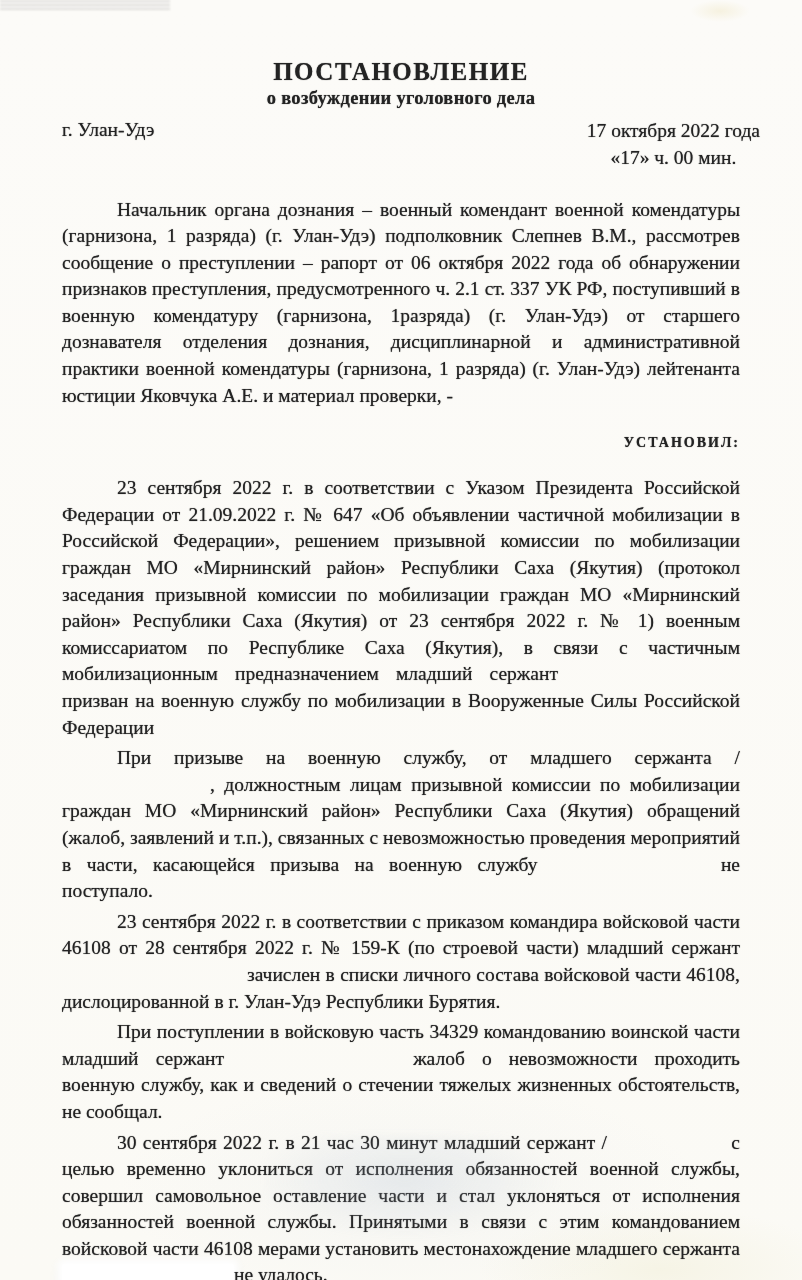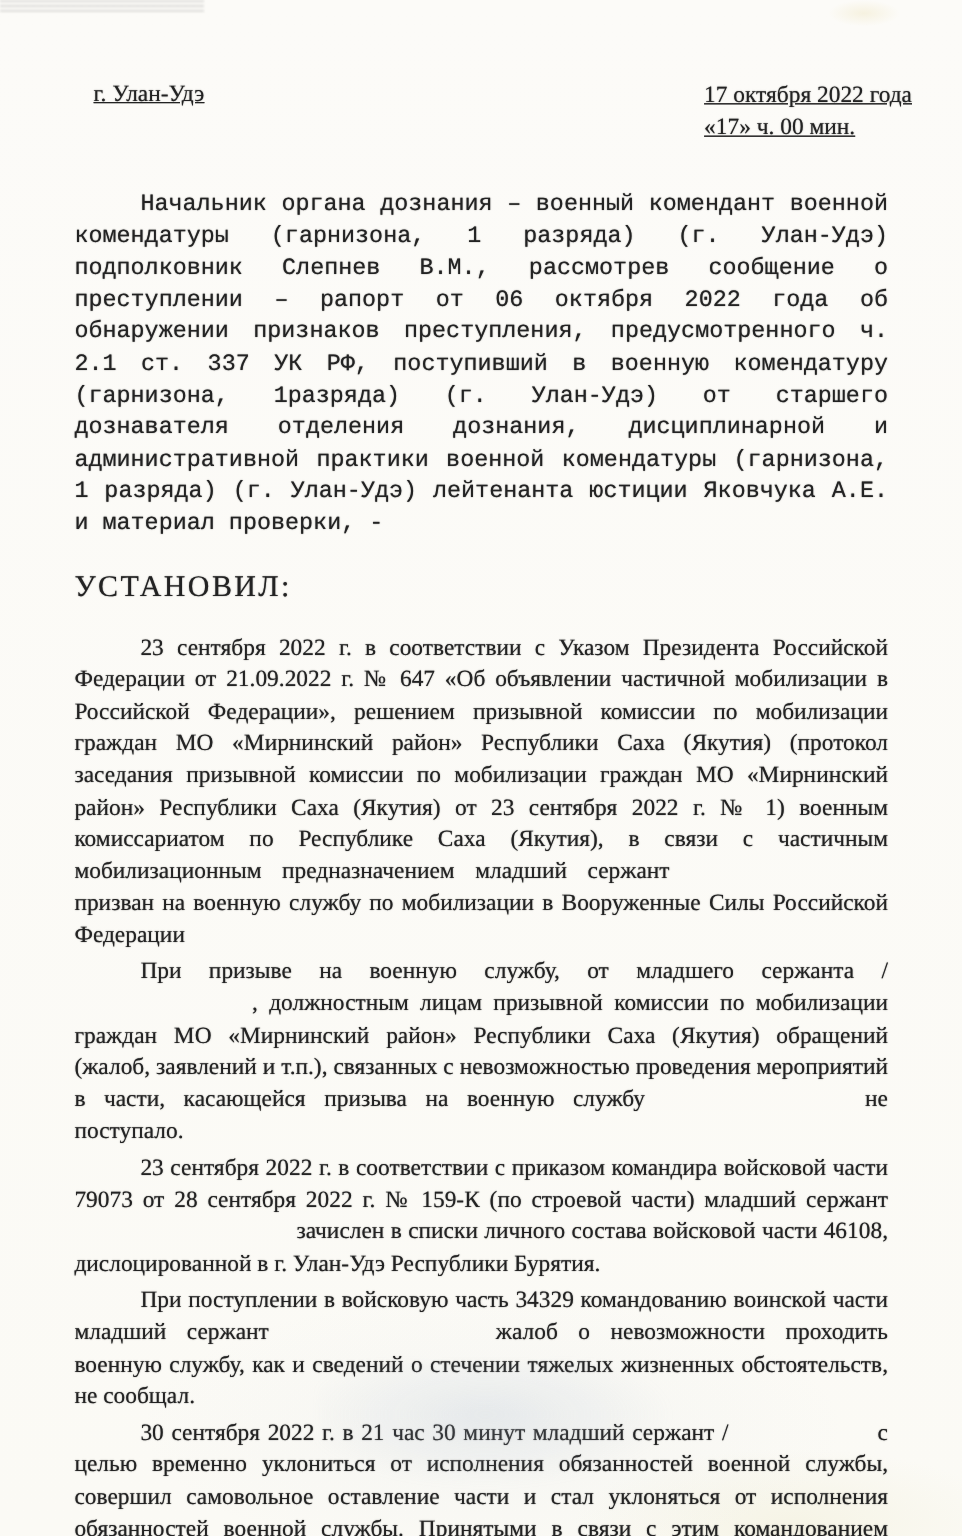--- a/index.html
+++ b/index.html
@@ -38,70 +38,73 @@
 
   .title-block{ text-align:center; }
   .doc-title{
     font-size:25px;font-weight:bold;letter-spacing:1.5px;line-height:1.1;
   }
   .doc-subtitle{
     font-size:18.5px;font-weight:bold;letter-spacing:.3px;margin-top:2px;
   }
   .dateline{
     display:flex;justify-content:space-between;align-items:flex-start;
-    margin:8px -20px 0 16px;
+    margin:8px -20px 0 0;
     font-size:19.5px;
-    text-decoration:underline;
   }
   .dateline .place{ padding-top:2px; }
-  .dateline .when{ text-align:left;line-height:27px; }
+  .dateline .when{ text-align:center;line-height:27px; }
 
-  .body-text{ margin-top:37px;font-family:Liberation Mono, monospace; }
+  .body-text{ margin-top:26px; }
   .para{
     margin:0;font-size:19.5px;line-height:26.6px;
     text-align:justify;
   }
   .para + .para{ margin-top:4px; }
   .para .indent{ display:inline-block;width:55px;height:1px; }
   .gap{ display:inline-block;height:4px; }
   .whitebox{
     height:22px;vertical-align:-5px;border-radius:3px;
     background:#ffffff;
     box-shadow:0 0 6px 5px rgba(255,255,255,0.95), 0 3px 10px 2px rgba(185,196,210,0.30);
   }
   .section-heading{
-    text-align:left;font-size:25px;font-weight:normal;letter-spacing:2px;
+    text-align:right;font-size:14px;font-weight:bold;letter-spacing:2px;
     margin:26px 0 24px 0;
   }
 </style>
 </head>
 <body>
 
 <div class="page">
 
   <div class="smudge-top-left"></div>
   <div class="tint-top"></div>
   <div class="smudge-name-area"></div>
 
+  <div class="title-block scan-text">
+    <div class="doc-title">ПОСТАНОВЛЕНИЕ</div>
+    <div class="doc-subtitle">о возбуждении уголовного дела</div>
+  </div>
 
   <div class="dateline scan-text">
     <div class="place">г. Улан-Удэ</div>
     <div class="when">
       <div>17 октября 2022 года</div>
       <div>«17» ч. 00 мин.</div>
     </div>
   </div>
 
   <div class="body-text scan-text" id="before-heading">
       <p class="para"><span class="indent"></span><span>Начальник органа дознания – военный комендант военной комендатуры (гарнизона, 1 разряда) (г. Улан-Удэ) подполковник Слепнев В.М., рассмотрев сообщение о преступлении – рапорт от 06 октября 2022 года об обнаружении признаков преступления, предусмотренного ч. 2.1 ст. 337 УК РФ, поступивший в военную комендатуру (гарнизона, 1разряда) (г. Улан-Удэ) от старшего дознавателя отделения дознания, дисциплинарной и административной практики военной комендатуры (гарнизона, 1 разряда) (г. Улан-Удэ) лейтенанта юстиции Яковчука А.Е. и материал проверки, - </span></p>
     </div>
 
   <div class="section-heading scan-text">УСТАНОВИЛ:</div>
 
   <div class="scan-text" id="after-heading">
       <p class="para"><span class="indent"></span><span>23 сентября 2022 г. в соответствии с Указом Президента Российской Федерации от 21.09.2022 г. № 647 «Об объявлении частичной мобилизации в Российской Федерации», решением призывной комиссии по мобилизации граждан МО «Мирнинский район» Республики Саха (Якутия) (протокол заседания призывной комиссии по мобилизации граждан МО «Мирнинский район» Республики Саха (Якутия) от 23 сентября 2022 г. № 1) военным комиссариатом по Республике Саха (Якутия), в связи с частичным мобилизационным предназначением младший сержант </span><span class="gap" style="width: 165px;"></span><span>призван на военную службу по мобилизации в Вооруженные Силы Российской Федерации </span></p>
       <p class="para"><span class="indent"></span><span>При призыве на военную службу, от младшего сержанта / </span><span class="gap" style="width: 148px;"></span><span>, должностным лицам призывной комиссии по мобилизации граждан МО «Мирнинский район» Республики Саха (Якутия) обращений (жалоб, заявлений и т.п.), связанных с невозможностью проведения мероприятий в части, касающейся призыва на военную службу </span><span class="gap" style="width: 168px;"></span><span>не поступало. </span></p>
-      <p class="para"><span class="indent"></span><span>23 сентября 2022 г. в соответствии с приказом командира войсковой части 79073 от 28 сентября 2022 г. № 159-К (по строевой части) младший сержант </span><span class="gap" style="width: 185px;"></span><span>зачислен в списки личного состава войсковой части 46108, дислоцированной в г. Улан-Удэ Республики Бурятия. </span></p>
+      <p class="para"><span class="indent"></span><span>23 сентября 2022 г. в соответствии с приказом командира войсковой части 46108 от 28 сентября 2022 г. № 159-К (по строевой части) младший сержант </span><span class="gap" style="width: 185px;"></span><span>зачислен в списки личного состава войсковой части 46108, дислоцированной в г. Улан-Удэ Республики Бурятия. </span></p>
       <p class="para"><span class="indent"></span><span>При поступлении в войсковую часть 34329 командованию воинской части младший сержант </span><span class="gap" style="width: 172px;"></span><span>жалоб о невозможности проходить военную службу, как и сведений о стечении тяжелых жизненных обстоятельств, не сообщал. </span></p>
       <p class="para"><span class="indent"></span><span>30 сентября 2022 г. в 21 час 30 минут младший сержант / </span><span class="gap" style="width: 118px;"></span><span>с целью временно уклониться от исполнения обязанностей военной службы, совершил самовольное оставление части и стал уклоняться от исполнения обязанностей военной службы. Принятыми в связи с этим командованием войсковой части 46108 мерами установить местонахождение младшего сержанта </span><span class="gap whitebox" style="width: 172px;"></span><span>не удалось. </span></p>
     </div>
 
 </div>
 
 </body></html>

